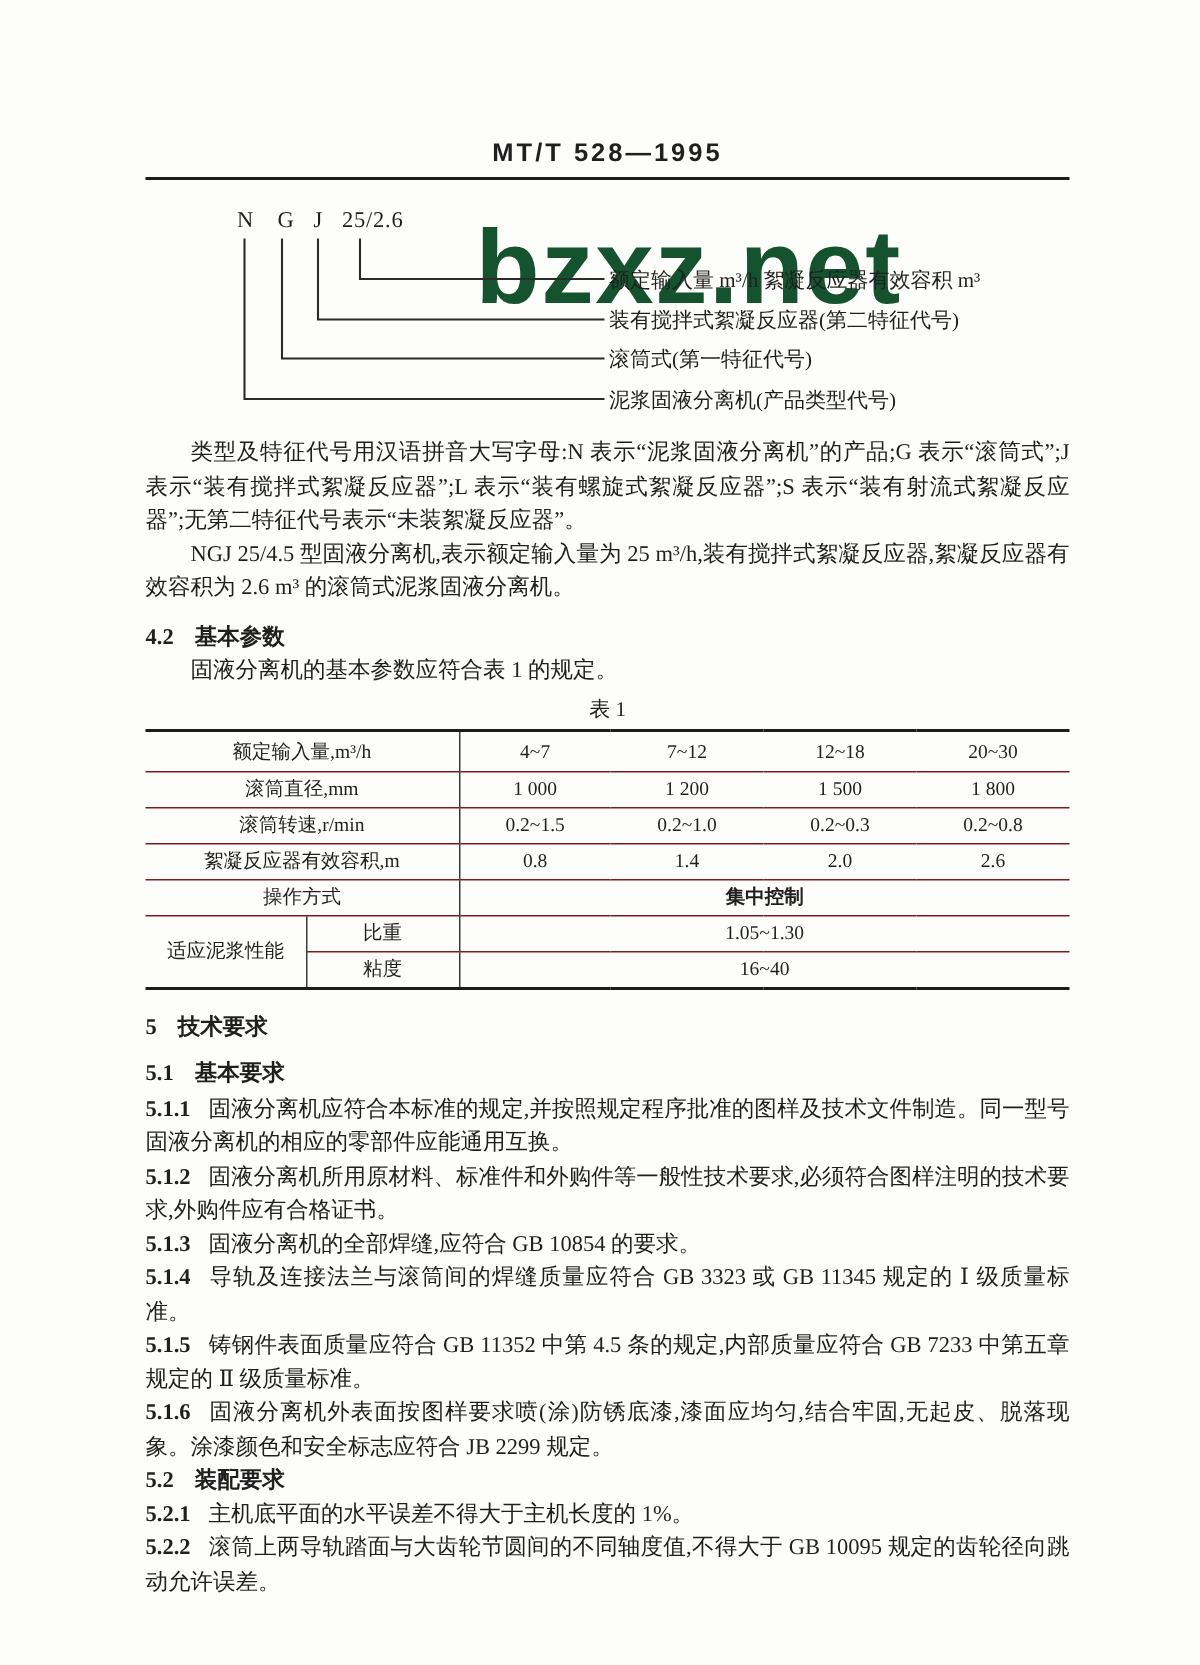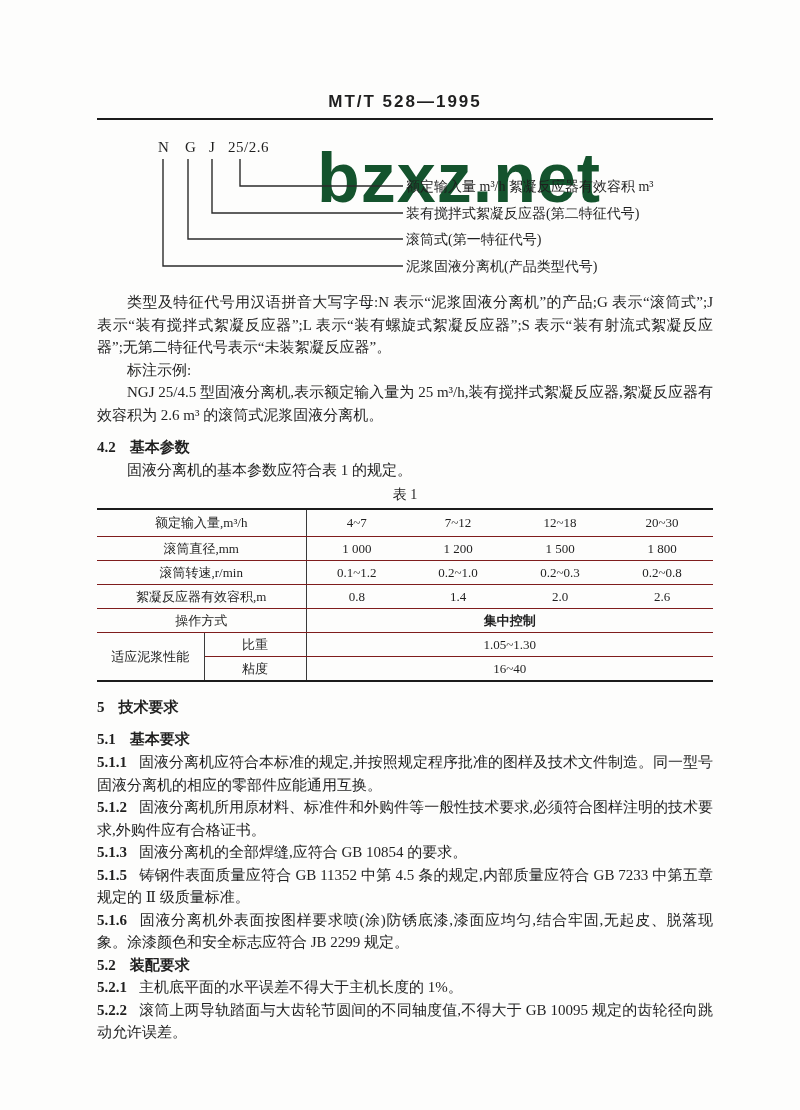--- a/index.html
+++ b/index.html
@@ -149,21 +149,20 @@
       </svg>
 
       <span class="diagram-label dl-1">装有搅拌式絮凝反应器(第二特征代号)</span>
       <span class="diagram-label dl-0">额定输入量 m³/h 絮凝反应器有效容积 m³</span>
       <span class="diagram-label dl-2">滚筒式(第一特征代号)</span>
       <span class="diagram-label dl-3">泥浆固液分离机(产品类型代号)</span>
     </div>
 
     <p class="para indent intro" style="margin:8px 0 0 0;">类型及特征代号用汉语拼音大写字母:N 表示“泥浆固液分离机”的产品;G 表示“滚筒式”;J 表示“装有搅拌式絮凝反应器”;L 表示“装有螺旋式絮凝反应器”;S 表示“装有射流式絮凝反应器”;无第二特征代号表示“未装絮凝反应器”。</p>
 
-    <p class="para indent example-label" style="margin:0;">标注示例:</p>
     <p class="para indent" style="margin:0;">NGJ 25/4.5 型固液分离机,表示额定输入量为 25 m³/h,装有搅拌式絮凝反应器,絮凝反应器有效容积为 2.6 m³ 的滚筒式泥浆固液分离机。</p>
 
     <div class="heading h-42">
       <span class="h-num">4.2</span><span>基本参数</span>
     </div>
     <p class="para indent" style="margin:0;">固液分离机的基本参数应符合表 1 的规定。</p>
 
     <div class="table-caption">表 1</div>
 
     <table class="params">
@@ -185,21 +184,21 @@
       </tr>
       <tr>
         <td colspan="2" class="div-r">滚筒直径,mm</td>
         <td>1 000</td>
         <td>1 200</td>
         <td>1 500</td>
         <td>1 800</td>
       </tr>
       <tr>
         <td colspan="2" class="div-r">滚筒转速,r/min</td>
-        <td>0.1~1.2</td>
+        <td>0.2~1.5</td>
         <td>0.2~1.0</td>
         <td>0.2~0.3</td>
         <td>0.2~0.8</td>
       </tr>
       <tr>
         <td colspan="2" class="div-r">絮凝反应器有效容积,m</td>
         <td>0.8</td>
         <td>1.4</td>
         <td>2.0</td>
         <td>2.6</td>
@@ -224,20 +223,21 @@
       <span class="h-num">5</span><span>技术要求</span>
     </div>
 
     <div class="heading h-51">
       <span class="h-num">5.1</span><span>基本要求</span>
     </div>
 
     <p class="clause" style="margin:0;"><span class="c-num">5.1.1</span><span>固液分离机应符合本标准的规定,并按照规定程序批准的图样及技术文件制造。同一型号固液分离机的相应的零部件应能通用互换。</span></p>
     <p class="clause" style="margin:0;"><span class="c-num">5.1.2</span><span>固液分离机所用原材料、标准件和外购件等一般性技术要求,必须符合图样注明的技术要求,外购件应有合格证书。</span></p>
     <p class="clause" style="margin:0;"><span class="c-num">5.1.3</span><span>固液分离机的全部焊缝,应符合 GB 10854 的要求。</span></p>
+    <p class="clause" style="margin:0;"><span class="c-num">5.1.4</span><span>导轨及连接法兰与滚筒间的焊缝质量应符合 GB 3323 或 GB 11345 规定的 Ⅰ 级质量标准。</span></p>
     <p class="clause" style="margin:0;"><span class="c-num">5.1.5</span><span>铸钢件表面质量应符合 GB 11352 中第 4.5 条的规定,内部质量应符合 GB 7233 中第五章规定的 Ⅱ 级质量标准。</span></p>
     <p class="clause" style="margin:0;"><span class="c-num">5.1.6</span><span>固液分离机外表面按图样要求喷(涂)防锈底漆,漆面应均匀,结合牢固,无起皮、脱落现象。涂漆颜色和安全标志应符合 JB 2299 规定。</span></p>
 
     <div class="heading">
       <span class="h-num">5.2</span><span>装配要求</span>
     </div>
 
     <p class="clause" style="margin:0;"><span class="c-num">5.2.1</span><span>主机底平面的水平误差不得大于主机长度的 1%。</span></p>
     <p class="clause" style="margin:0;"><span class="c-num">5.2.2</span><span>滚筒上两导轨踏面与大齿轮节圆间的不同轴度值,不得大于 GB 10095 规定的齿轮径向跳动允许误差。</span></p>
 

